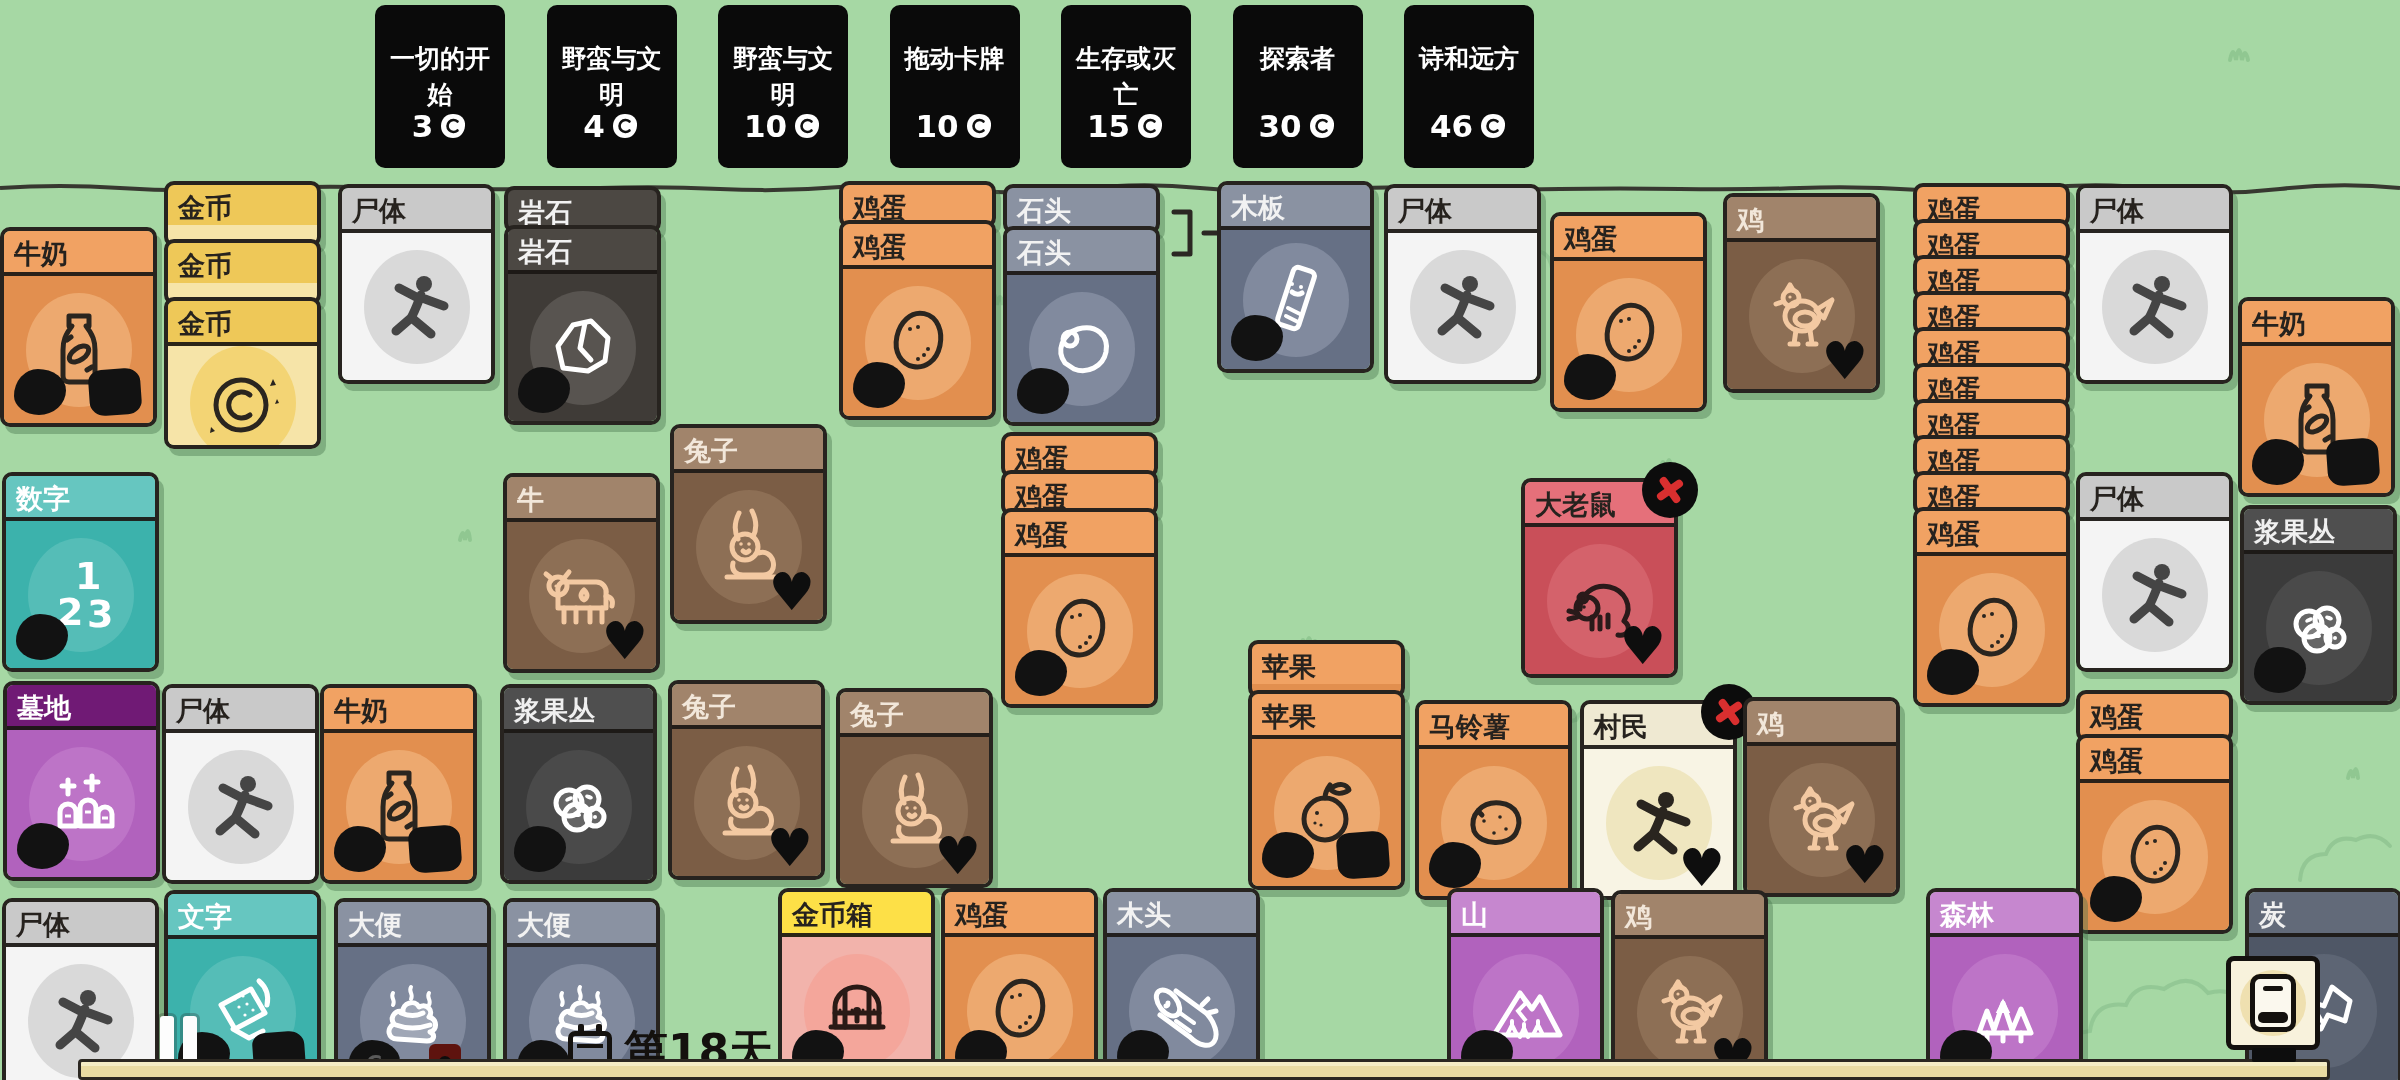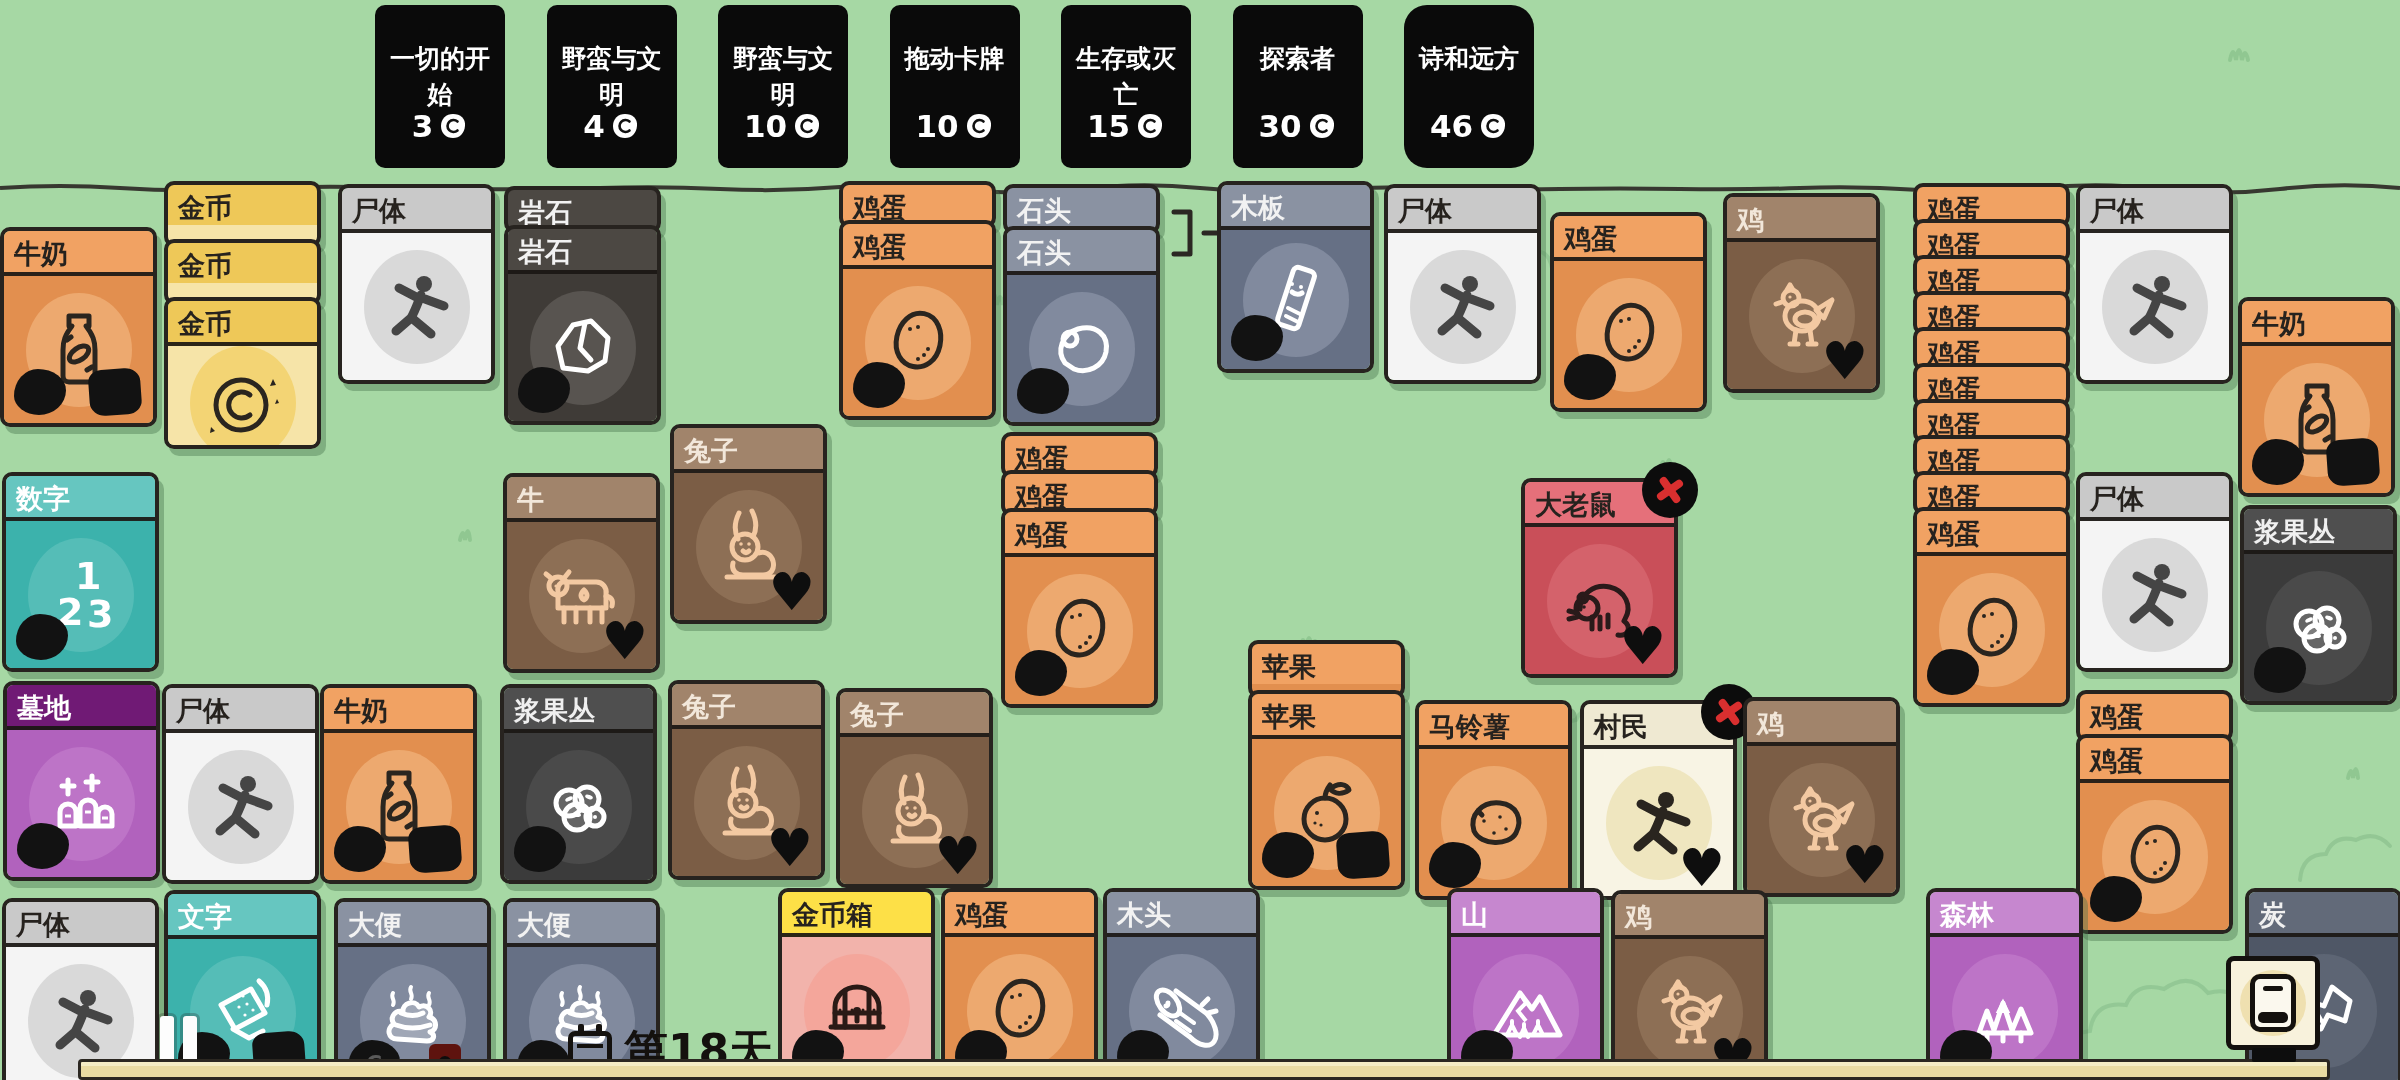--- a/index.html
+++ b/index.html
@@ -149,21 +149,21 @@
       <div class="quest" style="left: 1232.5px;">
         <div class="qname">探索者</div>
                <div class="qprice">
           <span>30</span>
           <svg class="coin-glyph" width="30" height="30" viewBox="0 0 40 40">
             <path d="M20,4 c10,0 17,6 16,16 c-1,10 -7,16 -16,16 c-9,0 -16,-6 -16,-16 c0,-10 7,-16 16,-16 z" fill="#fff"></path>
             <path d="M26,14 a8,8 0 1 0 0,12" stroke="#111" stroke-width="3.5" fill="none" stroke-linecap="round"></path>
           </svg>
         </div>
       </div>
-      <div class="quest" style="left: 1404px; border-radius: 23px;">
+      <div class="quest" style="left: 1404px;">
         <div class="qname">诗和远方</div>
                <div class="qprice">
           <span>46</span>
           <svg class="coin-glyph" width="30" height="30" viewBox="0 0 40 40">
             <path d="M20,4 c10,0 17,6 16,16 c-1,10 -7,16 -16,16 c-9,0 -16,-6 -16,-16 c0,-10 7,-16 16,-16 z" fill="#fff"></path>
             <path d="M26,14 a8,8 0 1 0 0,12" stroke="#111" stroke-width="3.5" fill="none" stroke-linecap="round"></path>
           </svg>
         </div>
       </div>
     </div>

